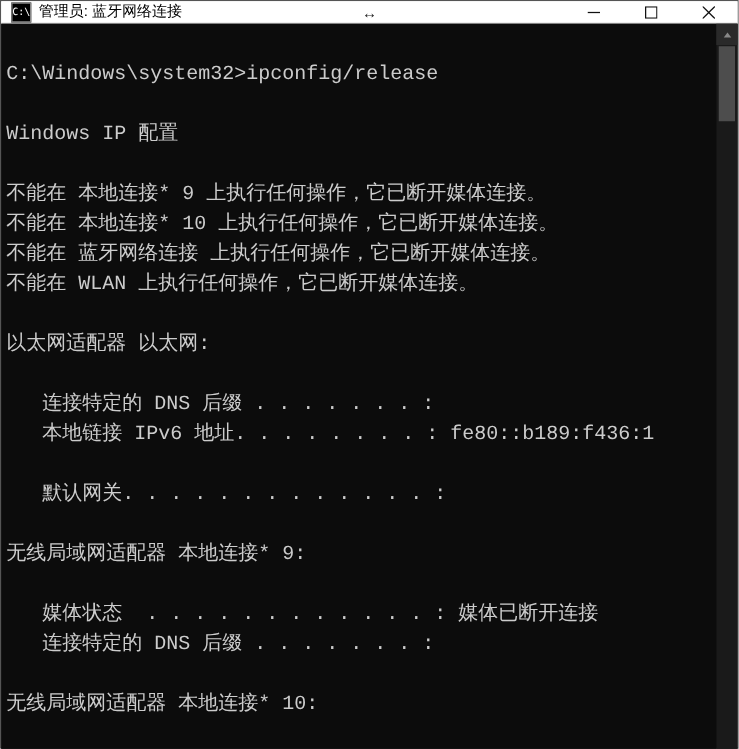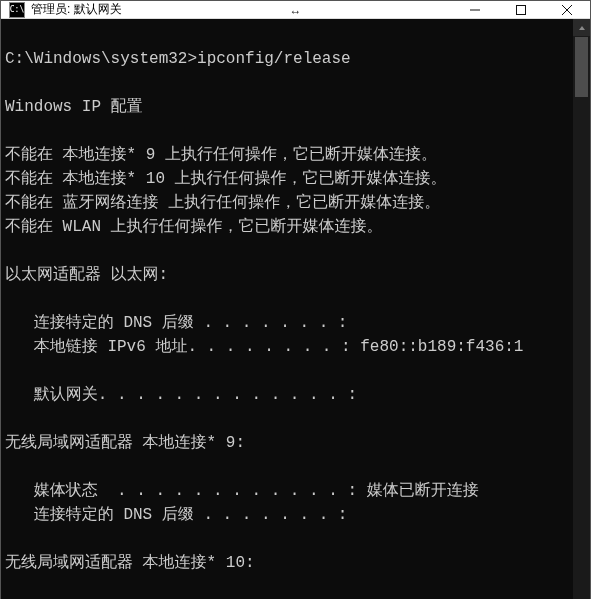--- a/index.html
+++ b/index.html
@@ -25,21 +25,21 @@
   .scrollbar .thumb { position: absolute; left: 2px; width: 13px; top: 18px; height: 60px; background: #4d4d4d; }
 </style>
 </head>
 <body>
 
 <div class="window">
   <div class="titlebar">
     <div class="app-icon">
         <span>C:\</span>
       </div>
-    <div class="title-text">管理员: 默认网关</div>
+    <div class="title-text">管理员: 蓝牙网络连接</div>
     <div class="drag-handle">↔</div>
     <div class="spacer"></div>
     <div class="win-controls">
       <div class="win-btn">
         <svg width="10" height="10" viewBox="0 0 10 10">
             <rect x="0" y="4.5" width="10" height="1" fill="currentColor"></rect>
           </svg>
       </div>
       <div class="win-btn">
         <svg width="10" height="10" viewBox="0 0 10 10">

